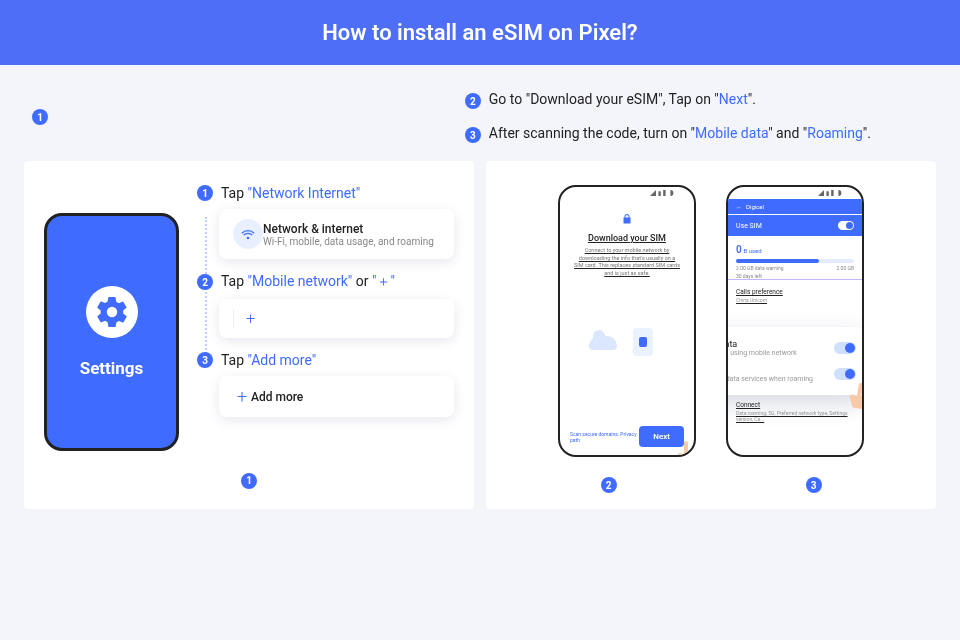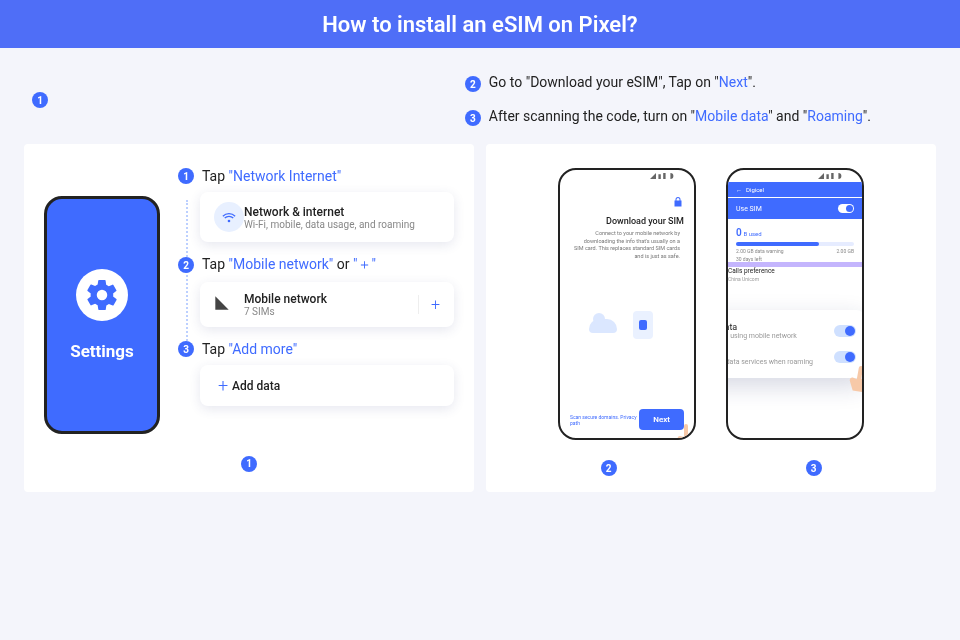--- a/index.html
+++ b/index.html
@@ -1,28 +1,28 @@
 <!DOCTYPE html>
 <html><head>
 <meta charset="utf-8">
 <style>
   * { box-sizing: border-box; margin: 0; padding: 0; }
   body { font-family: -apple-system, "Segoe UI", Roboto, Arial, sans-serif; background: #f4f5fb; color: #222; width: 960px; }
-  .header { background: #4f6ef7; color: #fff; height: 48px; display: flex; align-items: center; justify-content: center; font-size: 22px; font-weight: 600; }
+  .header { background: #4f6ef7; color: #fff; height: 65px; display: flex; align-items: center; justify-content: center; font-size: 22px; font-weight: 600; }
   .intro { display: flex; padding: 26px 32px 18px 32px; gap: 30px; font-size: 14px; }
   .intro-left { flex: 1; display: flex; align-items: flex-start; gap: 8px; padding-top: 16px; }
   .intro-right { flex: 1.15; display: flex; flex-direction: column; gap: 16px; }
   .intro-row { display: flex; align-items: flex-start; gap: 8px; }
   .num-circle { width: 16px; height: 16px; border-radius: 50%; background: #3f6bff; color: #fff; font-size: 10px; font-weight: 700; display: inline-flex; align-items: center; justify-content: center; flex-shrink: 0; margin-top: 2px; }
   .link { color: #3f6bff; }
   .panels { display: flex; gap: 12px; padding: 0 24px 28px 24px; }
   .panel { background: #fff; border-radius: 4px; flex: 1; padding: 24px 20px 16px 20px; position: relative; }
   
   .p1 { display: flex; gap: 18px; }
-  .phone-settings { width: 116px; height: 238px; border: 3px solid #222; border-radius: 18px; background: #3f6bff; display: flex; flex-direction: column; align-items: center; justify-content: center; gap: 20px; margin-top: 28px; }
+  .phone-settings { width: 135px; height: 238px; border: 3px solid #222; border-radius: 18px; background: #3f6bff; display: flex; flex-direction: column; align-items: center; justify-content: center; gap: 20px; margin-top: 28px; }
   .gear-icon { width: 52px; height: 52px; border-radius: 50%; background: #fff; display: flex; align-items: center; justify-content: center; }
   .gear-icon svg { width: 36px; height: 36px; fill: #3f6bff; }
   .phone-settings-label { color: #fff; font-weight: 700; font-size: 17px; }
   .p1-right { flex: 1; display: flex; flex-direction: column; position: relative; }
   .dotted { position: absolute; left: 8px; top: 32px; bottom: 90px; border-left: 2px dotted #bcd0ff; }
   .step { margin-bottom: 14px; position: relative; }
   .step-head { display: flex; align-items: center; gap: 8px; font-size: 14px; margin-bottom: 8px; }
   .step-head .num-circle { margin-top: 0; }
   .card { background: #fff; border-radius: 8px; box-shadow: 0 3px 12px rgba(50,60,120,0.12); padding: 10px 14px; display: flex; align-items: center; font-size: 12px; margin-left: 22px; }
   .card-icon { width: 30px; height: 30px; border-radius: 50%; background: #e8f0ff; display: flex; align-items: center; justify-content: center; color: #3f6bff; flex-shrink: 0; }
@@ -32,21 +32,21 @@
   .card .plus { color: #3f6bff; font-size: 16px; font-weight: 300; border-left: 1px solid #eee; padding-left: 12px; }
   .card .plain-plus { color: #3f6bff; font-size: 18px; font-weight: 300; width: 18px; text-align: center; }
   .panel-footer { text-align: center; margin-top: 18px; }
   .panel-footer .num-circle { margin: 0 auto; }
   
   .p2 { display: flex; flex-direction: column; }
   .phones-row { display: flex; gap: 30px; justify-content: center; align-items: flex-start; flex: 1; position: relative; }
   .mini-phone { width: 138px; height: 272px; border: 2px solid #222; border-radius: 18px; background: #fff; overflow: hidden; position: relative; font-size: 7px; }
   .mini-phone .statusbar { height: 12px; display: flex; justify-content: space-between; align-items: center; padding: 0 8px; font-size: 6px; color: #666; }
   .statusbar svg { height: 6px; fill: #666; }
-  .download-body { padding: 14px 10px 0 10px; text-align: right; }
+  .download-body { padding: 14px 10px 0 10px; text-align: center; text-decoration: underline; }
   .lock-icon { color: #3f6bff; margin-bottom: 6px; }
   .dl-title { font-size: 9px; font-weight: 500; margin-bottom: 4px; }
   .dl-text { font-size: 5.5px; color: #777; line-height: 1.4; padding: 0 4px; }
   .dl-graphic { margin: 38px auto 0 auto; width: 80px; height: 40px; position: relative; }
   .dl-cloud { position: absolute; left: 2px; bottom: 6px; width: 28px; height: 14px; background: #dbe7ff; border-radius: 10px 10px 4px 4px; }
   .dl-cloud::before { content:""; position:absolute; width:12px; height:12px; background:#dbe7ff; border-radius:50%; top:-6px; left:4px; }
   .dl-card { position: absolute; right: 14px; bottom: 0; width: 20px; height: 28px; background: #eaf1ff; border-radius: 4px; display:flex; align-items:center; justify-content:center; }
   .dl-card::after { content:""; width:8px; height:10px; background:#3f6bff; border-radius:2px; }
   .dl-bottom { position: absolute; bottom: 8px; left: 0; right: 0; display:flex; align-items:center; justify-content:space-between; padding: 0 10px; }
   .dl-links { font-size: 5px; color: #3f6bff; }
@@ -55,21 +55,21 @@
   .data-phone .top-blue { background:#3f6bff; color:#fff; padding:4px 8px; }
   .data-phone .crumb { font-size:6px; display:flex; align-items:center; gap:4px; }
   .data-phone .use-sim { background:#3f6bff; color:#fff; padding:6px 8px; font-size:7px; display:flex; justify-content:space-between; align-items:center; margin-top:1px; }
   .toggle-on { width:16px; height:9px; background:#fff; border-radius:5px; position:relative; }
   .toggle-on::after { content:""; position:absolute; right:1px; top:1px; width:7px; height:7px; background:#3f6bff; border-radius:50%; }
   .data-section { padding: 8px 8px 0 8px; }
   .data-label { color:#3f6bff; font-size:6px; }
   .data-meter { margin-top:4px; height:4px; background:#e6ecff; border-radius:2px; position:relative; }
   .data-meter::after { content:""; position:absolute; left:0; top:0; height:100%; width:70%; background:#3f6bff; border-radius:2px; }
   .data-tiny { font-size:5px; color:#888; display:flex; justify-content:space-between; margin-top:2px; }
-  .row-item { border-top:5px solid #c4b5fd; font-size:6.5px; }
+  .row-item { padding:8px; border-top:1px solid #c4b5fd; font-size:6.5px;text-decoration:underline; }
   .row-item .sub { font-size:5px; color:#999; margin-top:1px; }
   .overlay-card { position:absolute; left:-48px; bottom:60px; width:186px; background:#fff; border-radius:10px; box-shadow:0 8px 24px rgba(30,40,100,0.18); padding:8px 10px; z-index:5; }
   .overlay-row { display:flex; align-items:center; justify-content:space-between; padding:4px 0; }
   .overlay-title { font-size:9px; }
   .overlay-sub { font-size:7px; color:#999; }
   .sw { width:22px; height:12px; background:#cfe0ff; border-radius:7px; position:relative; }
   .sw::after { content:""; position:absolute; right:1px; top:1px; width:10px; height:10px; background:#3f6bff; border-radius:50%; }
   .overlay-hand { position:absolute; right:-8px; bottom:-18px; width:26px; height:32px; transform: rotate(10deg); }
   .hand svg, .overlay-hand svg { width:100%; height:100%; }
   .p2-footers { display:flex; justify-content:space-around; margin-top:18px; }
@@ -131,42 +131,31 @@
               <div class="card-sub">Wi-Fi, mobile, data usage, and roaming</div>
             </div>
           </div>
         </div>
         <div class="step">
           <div class="step-head">
             <span class="num-circle">2</span>
             <span><span>Tap </span><span class="link">"Mobile network"</span><span> or </span><span class="link">"＋"</span></span>
           </div>
           <div class="card split">
-            <div style="display:flex;align-items:center;gap:12px;">
-              <div style="width:18px;">
-                <svg viewBox="0 0 24 24" width="16" height="16" fill="#444">
-                    <path d="M2 22h20L2 2Z"></path>
-                  </svg>
-              </div>
-              <div>
-                <div class="card-title">Mobile network</div>
-                <div class="card-sub">7 SIMs</div>
-              </div>
-            </div>
             <div class="plus">+</div>
           </div>
         </div>
         <div class="step">
           <div class="step-head">
             <span class="num-circle">3</span>
             <span><span>Tap </span><span class="link">"Add more"</span></span>
           </div>
           <div class="card">
             <div class="plain-plus">+</div>
-            <div class="card-title">Add data</div>
+            <div class="card-title">Add more</div>
           </div>
         </div>
       </div>
     </div>
     <div class="panel-footer">
       <span class="num-circle">1</span>
     </div>
   </div>
 
   <div class="panel p2">

